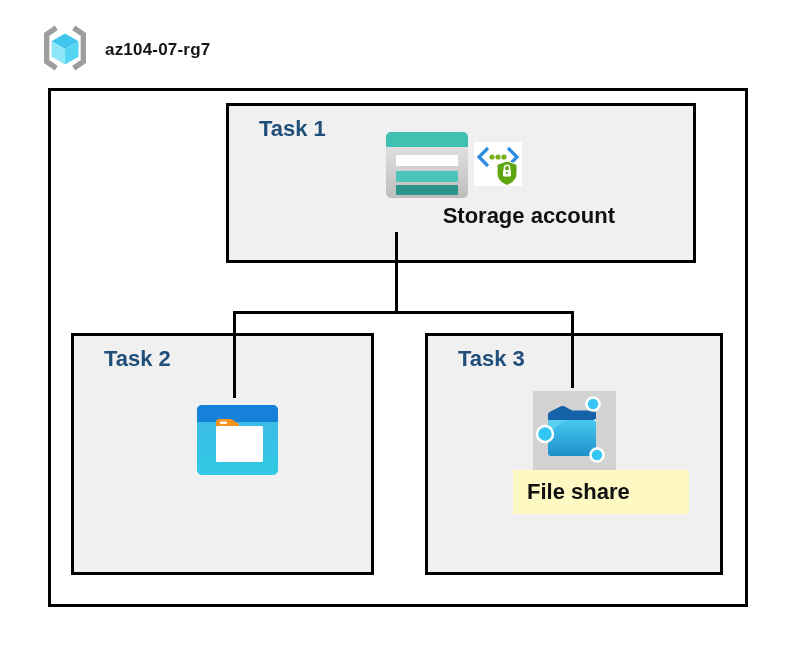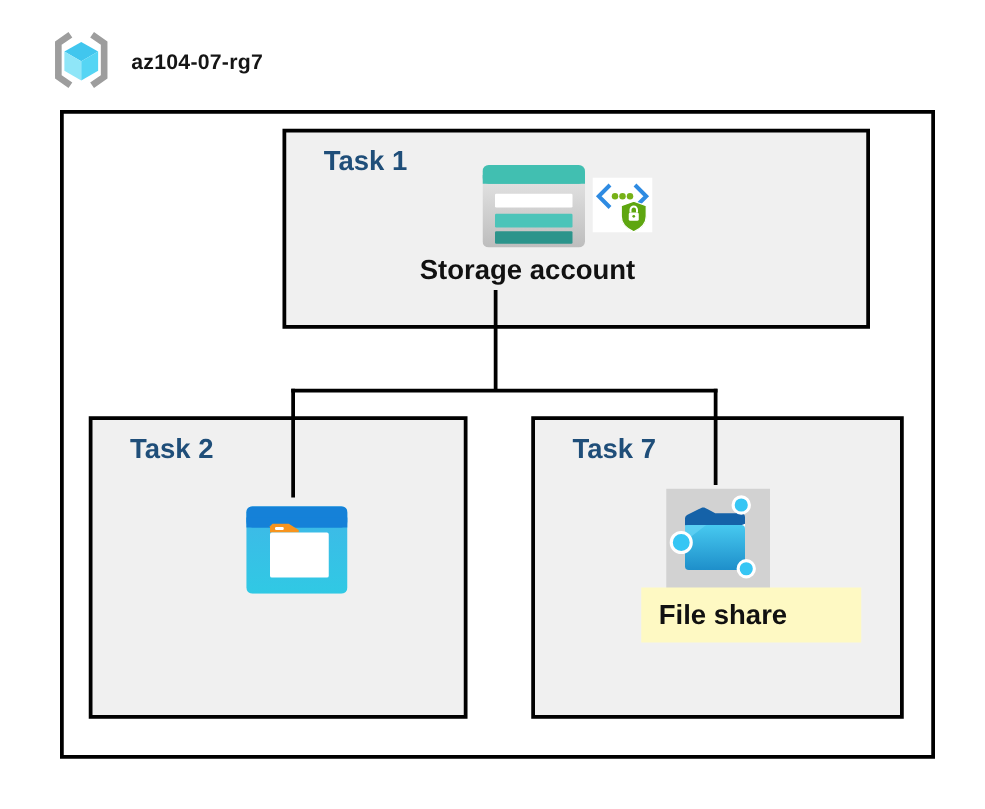--- a/index.html
+++ b/index.html
@@ -16,21 +16,21 @@
   
   .task-box{background:#f0f0f0;border:3px solid #000;box-sizing:border-box;z-index:2;}
   .task1{left:198px;top:103px;width:470px;height:160px;margin-left:28px;}
   .task2{left:71px;top:333px;width:303px;height:242px;padding-left:32px;}
   .task3{left:425px;top:333px;width:298px;height:242px;}
   .task-label{position:absolute;left:30px;top:10px;color:#1F4E79;font-size:22px;font-weight:bold;}
   .node-label{font-size:22px;font-weight:bold;color:#111111;white-space:nowrap;}
   
   .storage-svg{left:157px;top:26px;}
   .sas-svg{left:245px;top:36px;}
-  .t1-label{left:0;top:97px;width:386px;text-align:center;}
+  .t1-label{left:0;top:97px;width:386px;text-align:right;}
   
   .blob-svg{left:123px;top:69px;}
   .t2-label{left:17px;top:152px;width:300px;text-align:center;}
   
   .sel-square{left:105px;top:55px;width:83px;height:80px;background:#d2d2d2;}
   .fs-label-bg{left:85px;top:134px;width:176px;height:44px;background:#fef9c3;}
   .t3-label{display:block;line-height:44px;padding-left:14px;}
   
   .line{background:#000;z-index:5;}
   .v1{left:395px;top:232px;width:3px;height:81px;}
@@ -102,21 +102,21 @@
       <rect x="0" y="0" width="81" height="17" rx="5" fill="#1581d8"></rect>
       <rect x="0" y="9" width="81" height="8" fill="#1581d8"></rect>
       <polygon points="19,21 19,16 21,14 34,14 42,19 42,21" fill="#f7941e"></polygon>
       <rect x="23" y="16.5" width="7" height="2.5" rx="1" fill="#ffffff"></rect>
       <rect x="19" y="21" width="47" height="36" rx="1.5" fill="#ffffff"></rect>
     </svg>
 
   </div>
 
   <div class="abs task-box task3">
-    <div class="task-label">Task 7</div>
+    <div class="task-label">Task 3</div>
 
     <div class="abs sel-square">
       <svg width="83" height="80" viewBox="0 0 83 80">
         <defs>
           <linearGradient id="fsGrad" x1="0" y1="0" x2="0" y2="1">
             <stop offset="0" stop-color="#47c9f0"></stop>
               <stop offset="1" stop-color="#1e8fca"></stop>
           </linearGradient>
         </defs>
         <line x1="60" y1="18" x2="52" y2="27" stroke="#1a77c0" stroke-width="3.5"></line>

